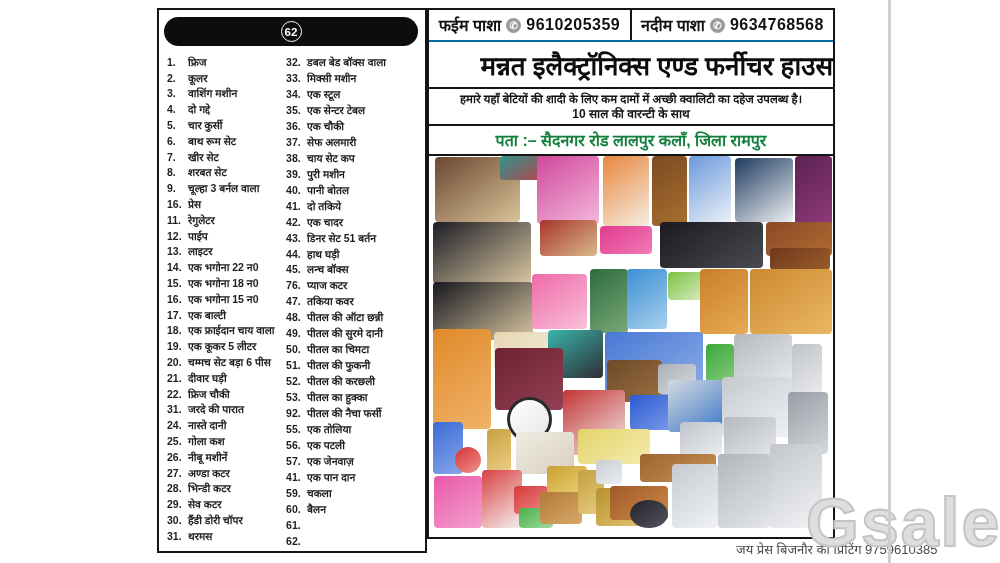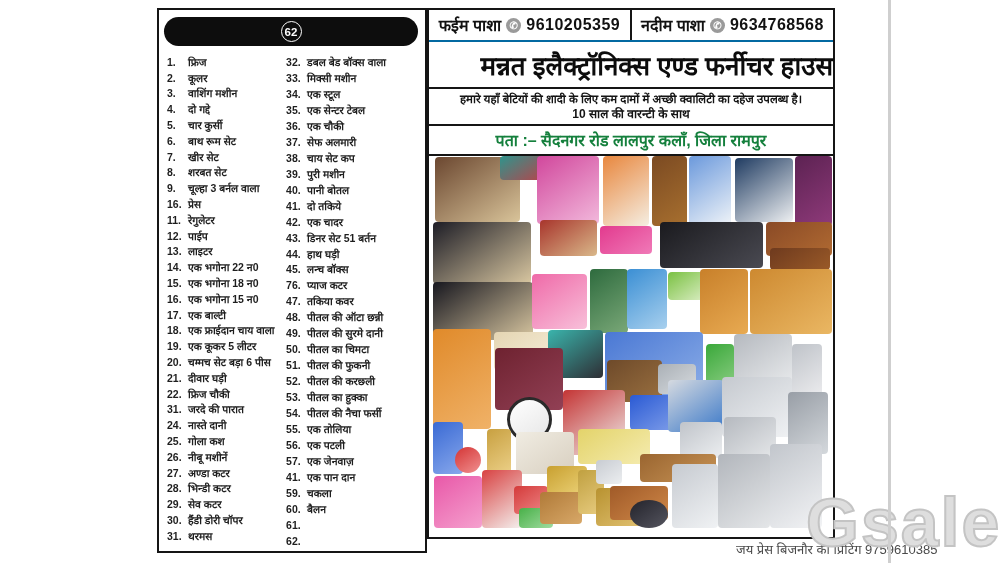--- a/index.html
+++ b/index.html
@@ -278,21 +278,21 @@
           </div>
           <div class="list-row">
             <span class="num">52.</span>
             <span class="txt">पीतल की करछली</span>
           </div>
           <div class="list-row">
             <span class="num">53.</span>
             <span class="txt">पीतल का हुक्का</span>
           </div>
           <div class="list-row">
-            <span class="num">54.</span>
+            <span class="num">92.</span>
             <span class="txt">पीतल की नैचा फर्सी</span>
           </div>
           <div class="list-row">
             <span class="num">55.</span>
             <span class="txt">एक तोलिया</span>
           </div>
           <div class="list-row">
             <span class="num">56.</span>
             <span class="txt">एक पटली</span>
           </div>

